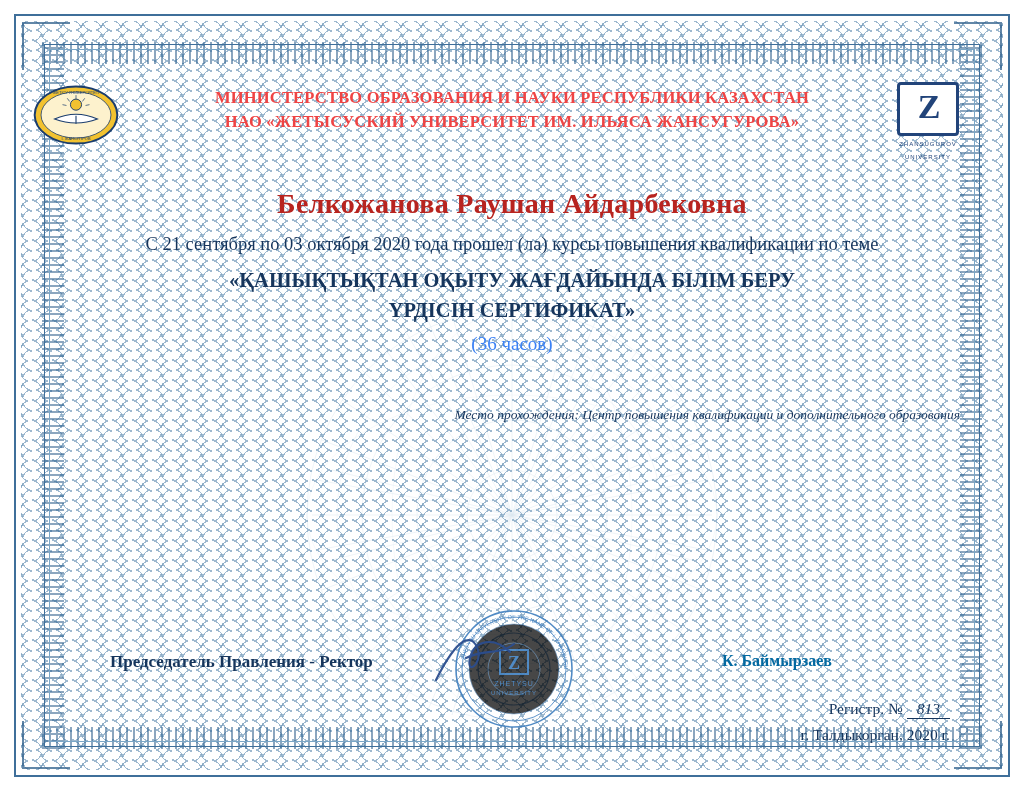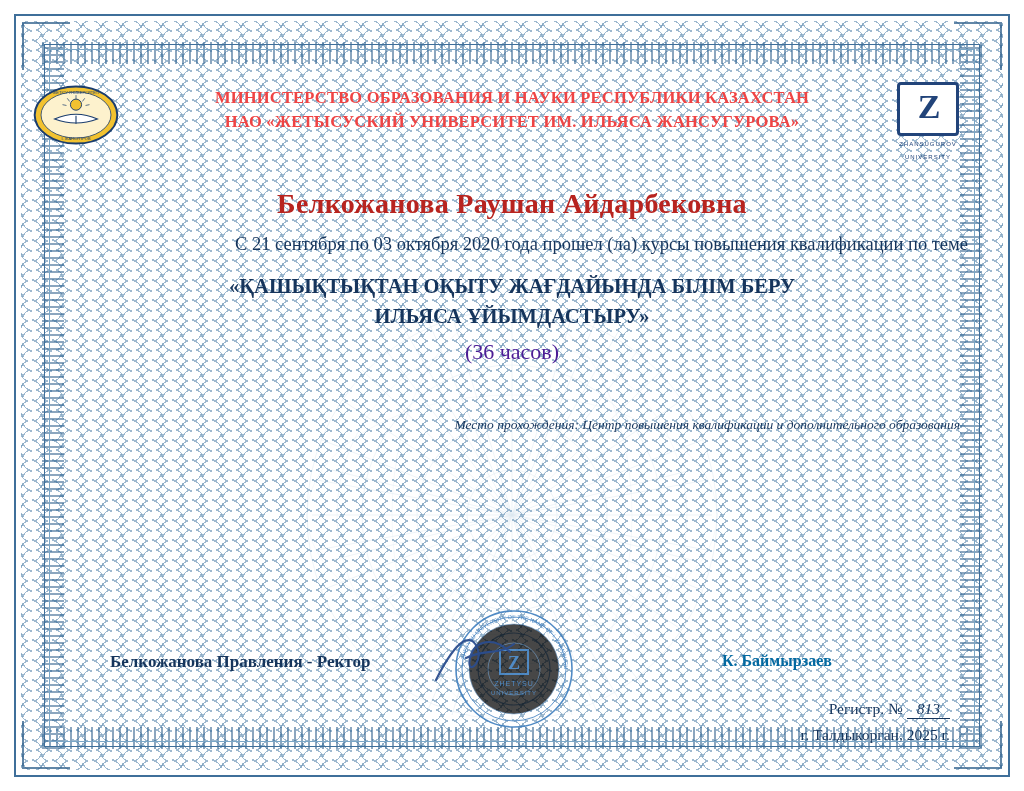--- a/index.html
+++ b/index.html
@@ -173,34 +173,33 @@
     font-family: Liberation Serif, serif;
     font-weight: bold;
     font-size: 28px;
     color: #b8241f;
     letter-spacing: .3px;
   }
   .period {
     margin-top: 14px;
     font-size: 18.5px;
     color: #16355c;
-    text-align: right;
   }
   .theme {
-    margin-top: 16px;
+    margin-top: 10px;
     font-weight: bold;
     font-size: 20.5px;
     color: #16355c;
     line-height: 30px;
     padding: 0 110px;
   }
   .hours {
     margin-top: 8px;
-    font-size: 22px;
-    color: #4c1d95;
+    font-size: 19px;
+    color: #3b82f6;
   }
 
   .place {
     margin-top: 52px;
     text-align: right;
     padding-right: 8px;
     font-style: italic;
     font-size: 13.5px;
     color: #16355c;
   }
@@ -342,28 +341,28 @@
         <div>МИНИСТЕРСТВО ОБРАЗОВАНИЯ И НАУКИ РЕСПУБЛИКИ КАЗАХСТАН</div>
         <div>НАО «ЖЕТЫСУСКИЙ УНИВЕРСИТЕТ ИМ. ИЛЬЯСА ЖАНСУГУРОВА»</div>
       </div>
     </div>
 
 
     <div class="body-block">
       <div class="recipient">Белкожанова Раушан Айдарбековна</div>
       <div class="period">С 21 сентября по 03 октября 2020 года прошел (ла) курсы повышения квалификации по теме</div>
       <div class="theme">«ҚАШЫҚТЫҚТАН ОҚЫТУ ЖАҒДАЙЫНДА БІЛІМ БЕРУ</div>
-      <div class="theme" style="margin-top:0">ИЛЬЯСА ҰЙЫМДАСТЫРУ»</div>
+      <div class="theme" style="margin-top:0">ҮРДІСІН СЕРТИФИКАТ»</div>
       <div class="hours">(36 часов)</div>
     </div>
 
     <div class="place">Место прохождения: Центр повышения квалификации и дополнительного образования</div>
 
     <div class="sign-row">
-      <div class="sign-title">Белкожанова Правления - Ректор</div>
+      <div class="sign-title">Председатель Правления - Ректор</div>
 
       <svg class="stamp" viewBox="0 0 180 126">
         <g opacity="0.9">
           <circle cx="92" cy="63" r="58" fill="none" stroke="#3f7fbf" stroke-width="1.6"></circle>
           <circle cx="92" cy="63" r="52" fill="none" stroke="#3f7fbf" stroke-width="0.9"></circle>
           <circle cx="92" cy="63" r="36" fill="none" stroke="#3f7fbf" stroke-width="1.2"></circle>
           <g stroke="#3f7fbf" stroke-width="0.6" opacity="0.8">
             <circle cx="92" cy="63" r="45"></circle>
             <circle cx="92" cy="63" r="26"></circle>
           </g>
@@ -382,17 +381,17 @@
         </g>
       </svg>
 
       <div class="sign-name">К. Баймырзаев</div>
     </div>
 
     <div class="regblock">
       <div>
         <span>Регистр.  №</span><span class="reg-num">813</span>
       </div>
-      <div>г. Талдыкорган, 2025 г.</div>
+      <div>г. Талдыкорган, 2020 г.</div>
     </div>
 
   </div>
 </div>
 
 </body></html>

